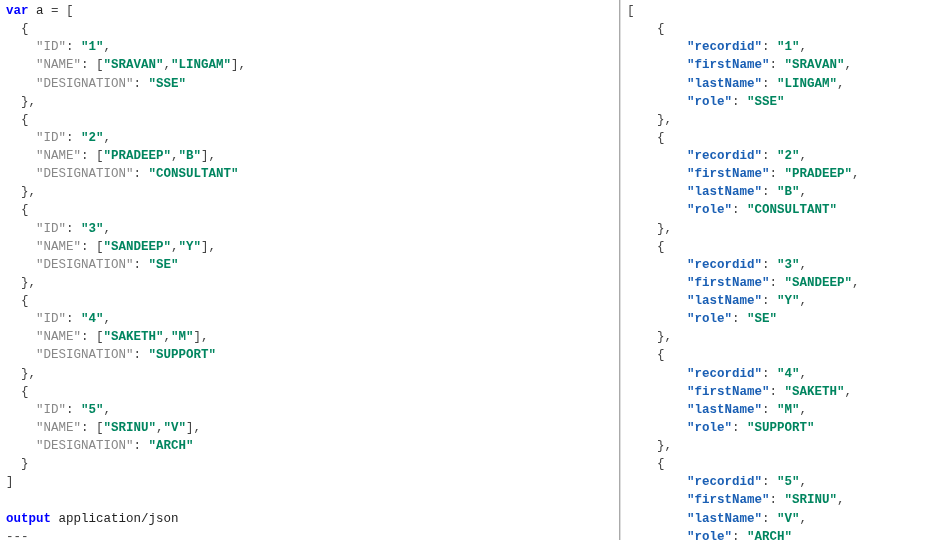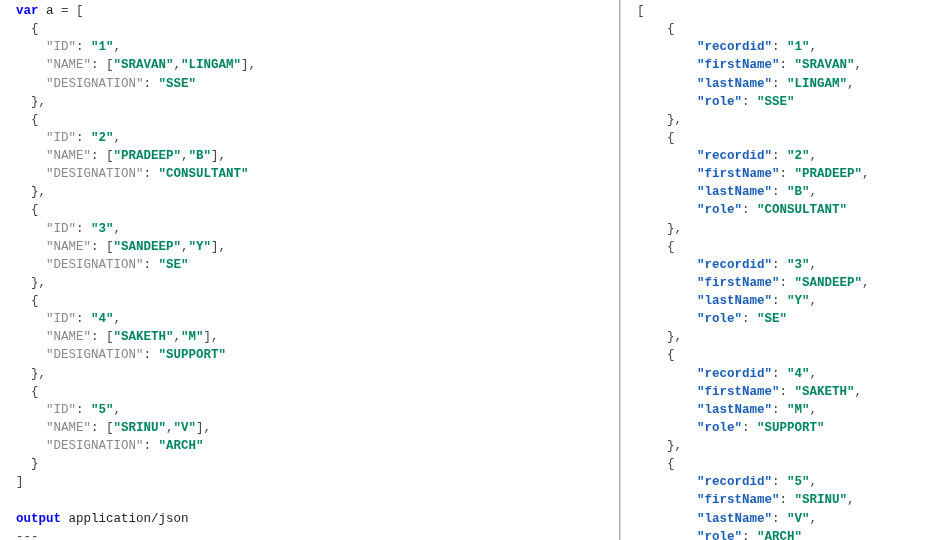--- a/index.html
+++ b/index.html
@@ -9,21 +9,21 @@
       font-size: 12.5px;
       display: flex;
       width: 945px;
       height: 540px;
       background: #fff;
       overflow: hidden;
     }
     .pane {
       overflow-y: scroll;
       white-space: pre;
-      padding: 2px 16px;
+      padding: 2px 6px;
       line-height: 1.45;
       scrollbar-width: thin;
     }
     .left-pane { width: 620px; border-right: 1px solid #aaa; }
     .right-pane { flex: 1; border-left: 1px solid #ddd; }
     .tk-kw { color: #0000ff; font-weight: bold; }
     .tk-punc { color: #444; }
     .tk-key { color: #888; }
     .tk-str { color: #00855f; font-weight: bold; }
     .tk-keyd { color: #1a5fb4; font-weight: bold; }

